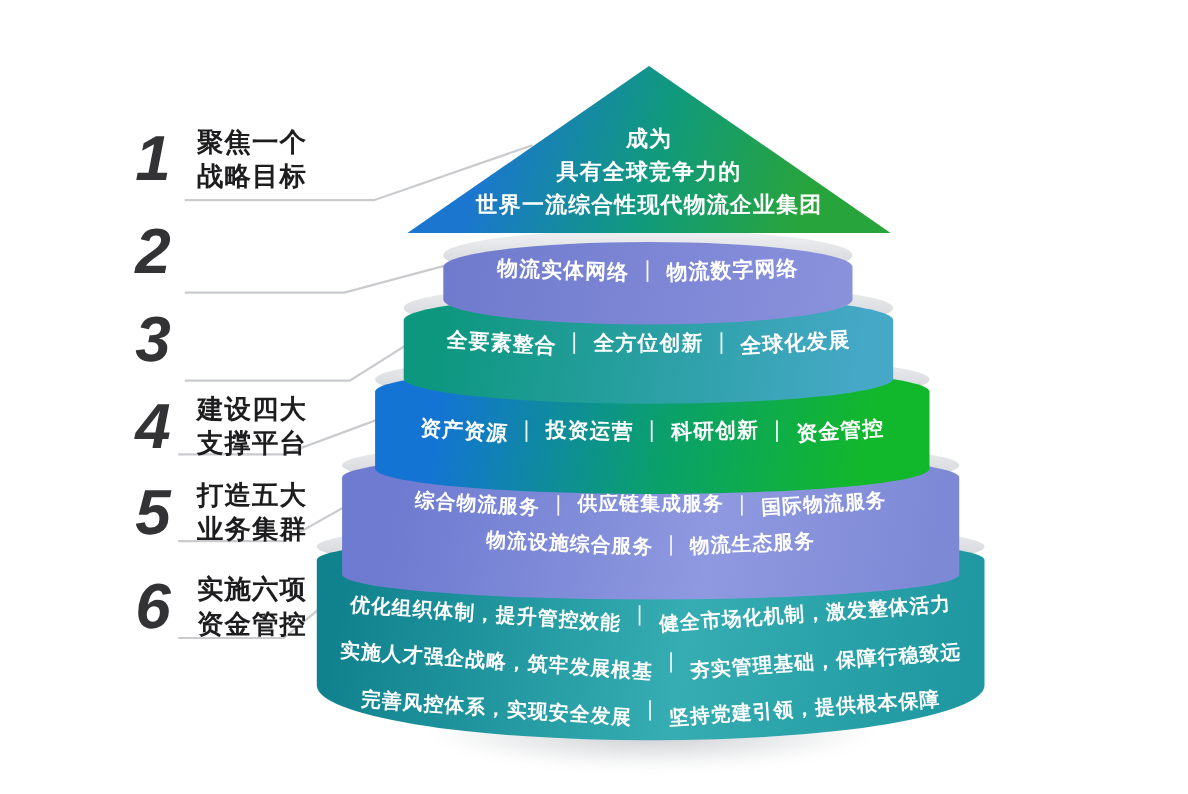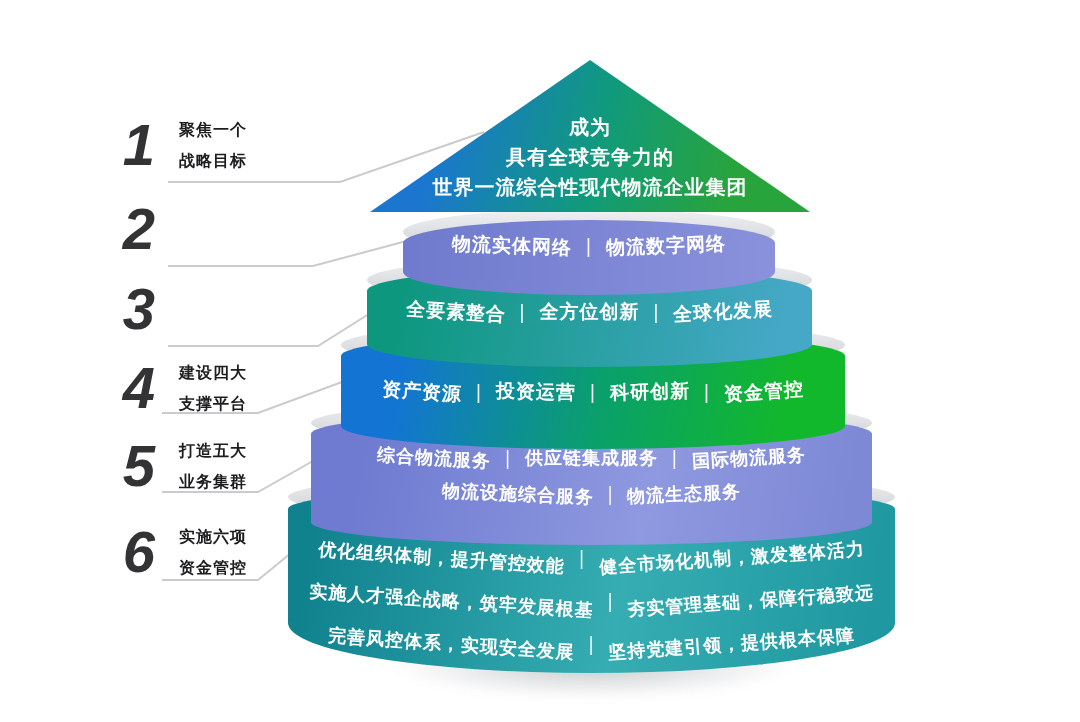--- a/index.html
+++ b/index.html
@@ -6,21 +6,21 @@
   body{font-family:"Liberation Sans","DejaVu Sans",sans-serif;}
   .stage{position:relative;width:1080px;height:722px;background:#ffffff;overflow:hidden;}
 
   
   .connectors{position:absolute;left:0;top:0;width:1080px;height:722px;z-index:1;}
 
   
   .step{position:absolute;left:112px;display:flex;align-items:center;gap:15px;z-index:2;}
   .step .num{font-size:58px;line-height:60px;font-style:italic;font-weight:800;color:#333336;
              width:52px;text-align:center;letter-spacing:-2px;}
-  .step .ttl{font-size:16px;line-height:31px;font-weight:700;color:#1d1d1f;letter-spacing:1px;white-space:nowrap;}
+  .step .ttl{font-size:24px;line-height:31px;font-weight:700;color:#1d1d1f;letter-spacing:1px;white-space:nowrap;}
   .step-1{top:114px}.step-2{top:199px}.step-3{top:279px}
   .step-4{top:357px}.step-5{top:435px}.step-6{top:521px}
 
   
   .ground-shadow{position:absolute;left:305px;top:618px;width:575px;height:95px;z-index:2;
     background:radial-gradient(50% 50% at 50% 50%, rgba(70,80,90,.30), rgba(70,80,90,0) 70%);
     filter:blur(5px);}
 
   
   .apex{position:absolute;left:370px;top:60px;width:440px;height:152px;z-index:8;

